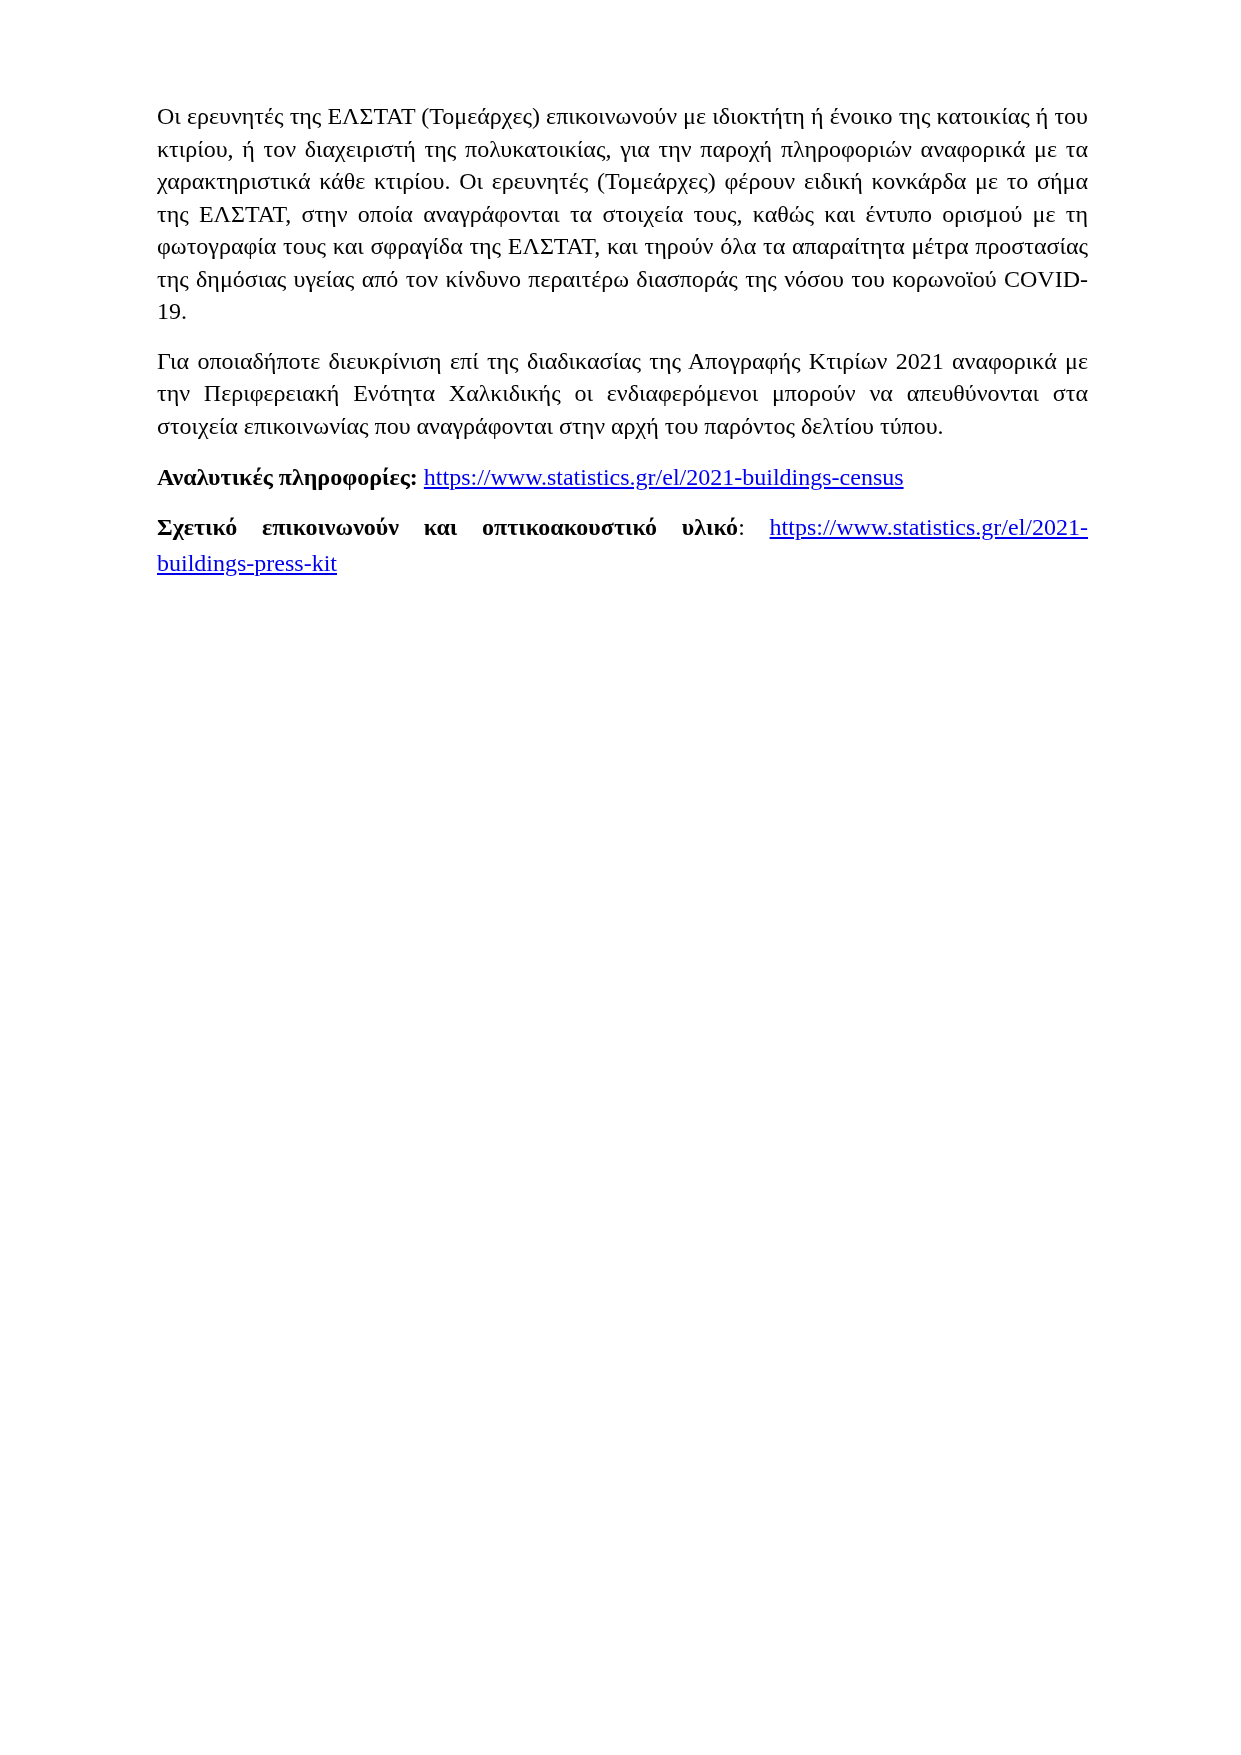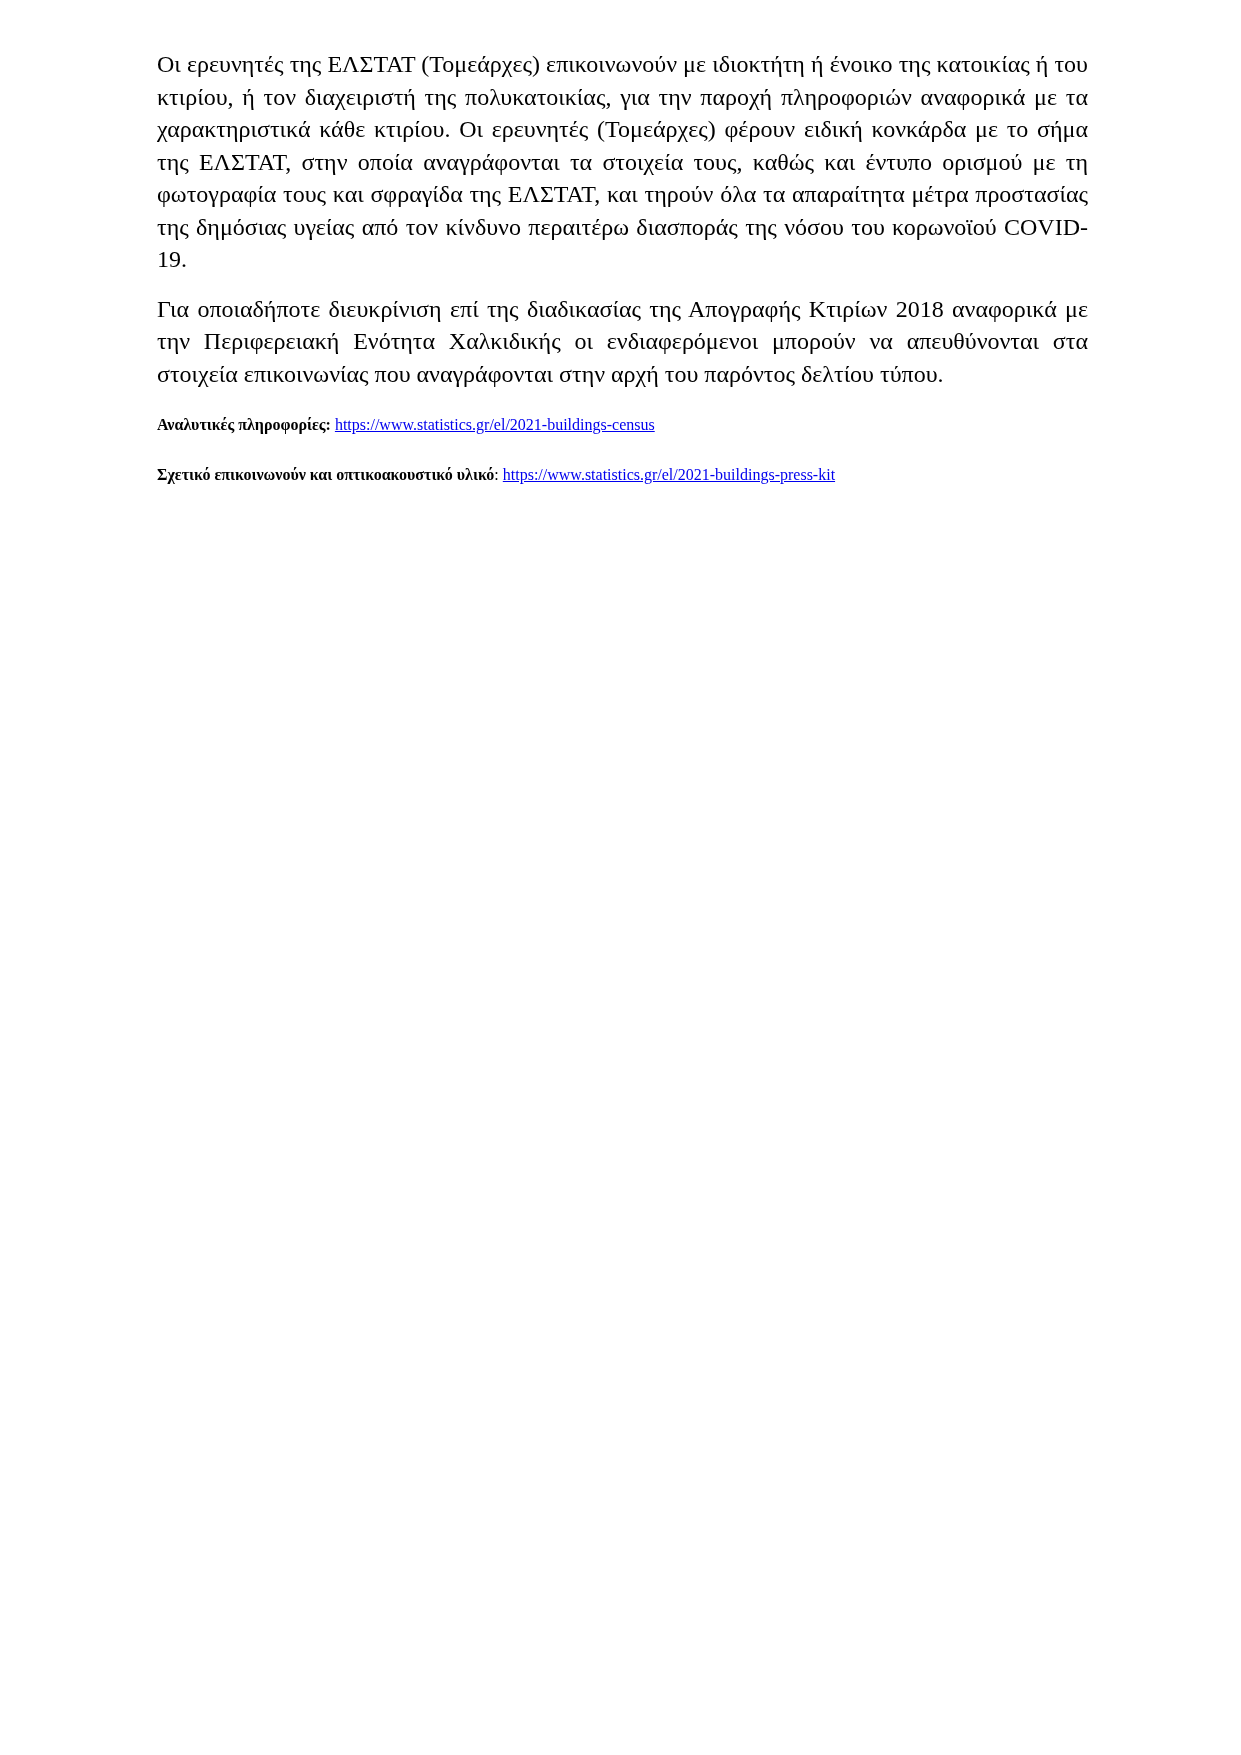--- a/index.html
+++ b/index.html
@@ -10,33 +10,33 @@
   body {
     width: 1241px;
     height: 1755px;
     font-family: "Liberation Serif", "DejaVu Serif", serif;
     color: #000000;
     position: relative;
     overflow: hidden;
   }
   .page-content {
     box-sizing: border-box;
-    padding: 48px 153px 0 157px;
+    padding: 100px 153px 0 157px;
     width: 1241px;
   }
   p.body-par {
     margin: 0 0 17px 0;
     font-size: 24px;
     line-height: 32.5px;
     text-align: justify;
     text-justify: inter-word;
   }
   p.link-par {
     margin: 0 0 14px 0;
-    font-size: 16px;
+    font-size: 24px;
     line-height: 36px;
     text-align: justify;
   }
   p.link-par-first {
     margin-top: 10px;
   }
   .bold-label {
     font-weight: bold;
   }
   a.doc-link {
@@ -47,19 +47,19 @@
     overflow-wrap: break-word;
   }
 </style>
 </head>
 <body style="background: rgb(255, 255, 255); color: rgb(0, 0, 0); --link-color: #0000EE;">
 
 <div class="page-content">
 
   <p class="body-par">Οι ερευνητές της ΕΛΣΤΑΤ (Τομεάρχες) επικοινωνούν με ιδιοκτήτη ή ένοικο της κατοικίας ή του κτιρίου, ή τον διαχειριστή της πολυκατοικίας, για την παροχή πληροφοριών αναφορικά με τα χαρακτηριστικά κάθε κτιρίου. Οι ερευνητές (Τομεάρχες) φέρουν ειδική κονκάρδα με το σήμα της ΕΛΣΤΑΤ, στην οποία αναγράφονται τα στοιχεία τους, καθώς και έντυπο ορισμού με τη φωτογραφία τους και σφραγίδα της ΕΛΣΤΑΤ, και τηρούν όλα τα απαραίτητα μέτρα προστασίας της δημόσιας υγείας από τον κίνδυνο περαιτέρω διασποράς της νόσου του κορωνοϊού COVID-19.</p>
 
-  <p class="body-par">Για οποιαδήποτε διευκρίνιση επί της διαδικασίας της Απογραφής Κτιρίων 2018 αναφορικά με την Περιφερειακή Ενότητα Χαλκιδικής οι ενδιαφερόμενοι μπορούν να απευθύνονται στα στοιχεία επικοινωνίας που αναγράφονται στην αρχή του παρόντος δελτίου τύπου.</p>
+  <p class="body-par">Για οποιαδήποτε διευκρίνιση επί της διαδικασίας της Απογραφής Κτιρίων 2021 αναφορικά με την Περιφερειακή Ενότητα Χαλκιδικής οι ενδιαφερόμενοι μπορούν να απευθύνονται στα στοιχεία επικοινωνίας που αναγράφονται στην αρχή του παρόντος δελτίου τύπου.</p>
 
   <p class="link-par link-par-first"><span class="bold-label">Αναλυτικές πληροφορίες:</span> <a class="doc-link" href="#">https://www.statistics.gr/el/2021-buildings-census</a></p>
 
   <p class="link-par"><span class="bold-label">Σχετικό επικοινωνούν και οπτικοακουστικό υλικό</span><span>: </span><a class="doc-link" href="#">https://www.statistics.gr/el/2021-buildings-press-kit</a></p>
 
 </div>
 
 </body></html>

